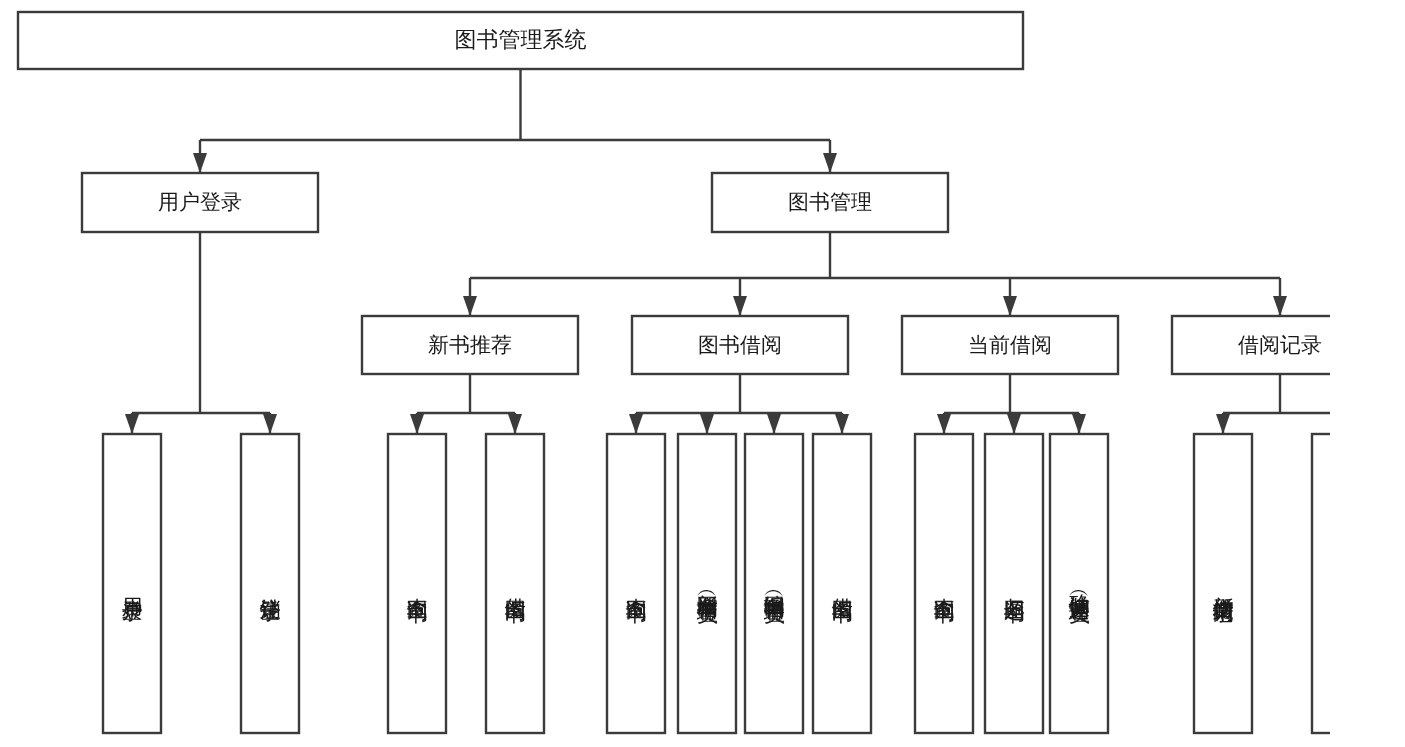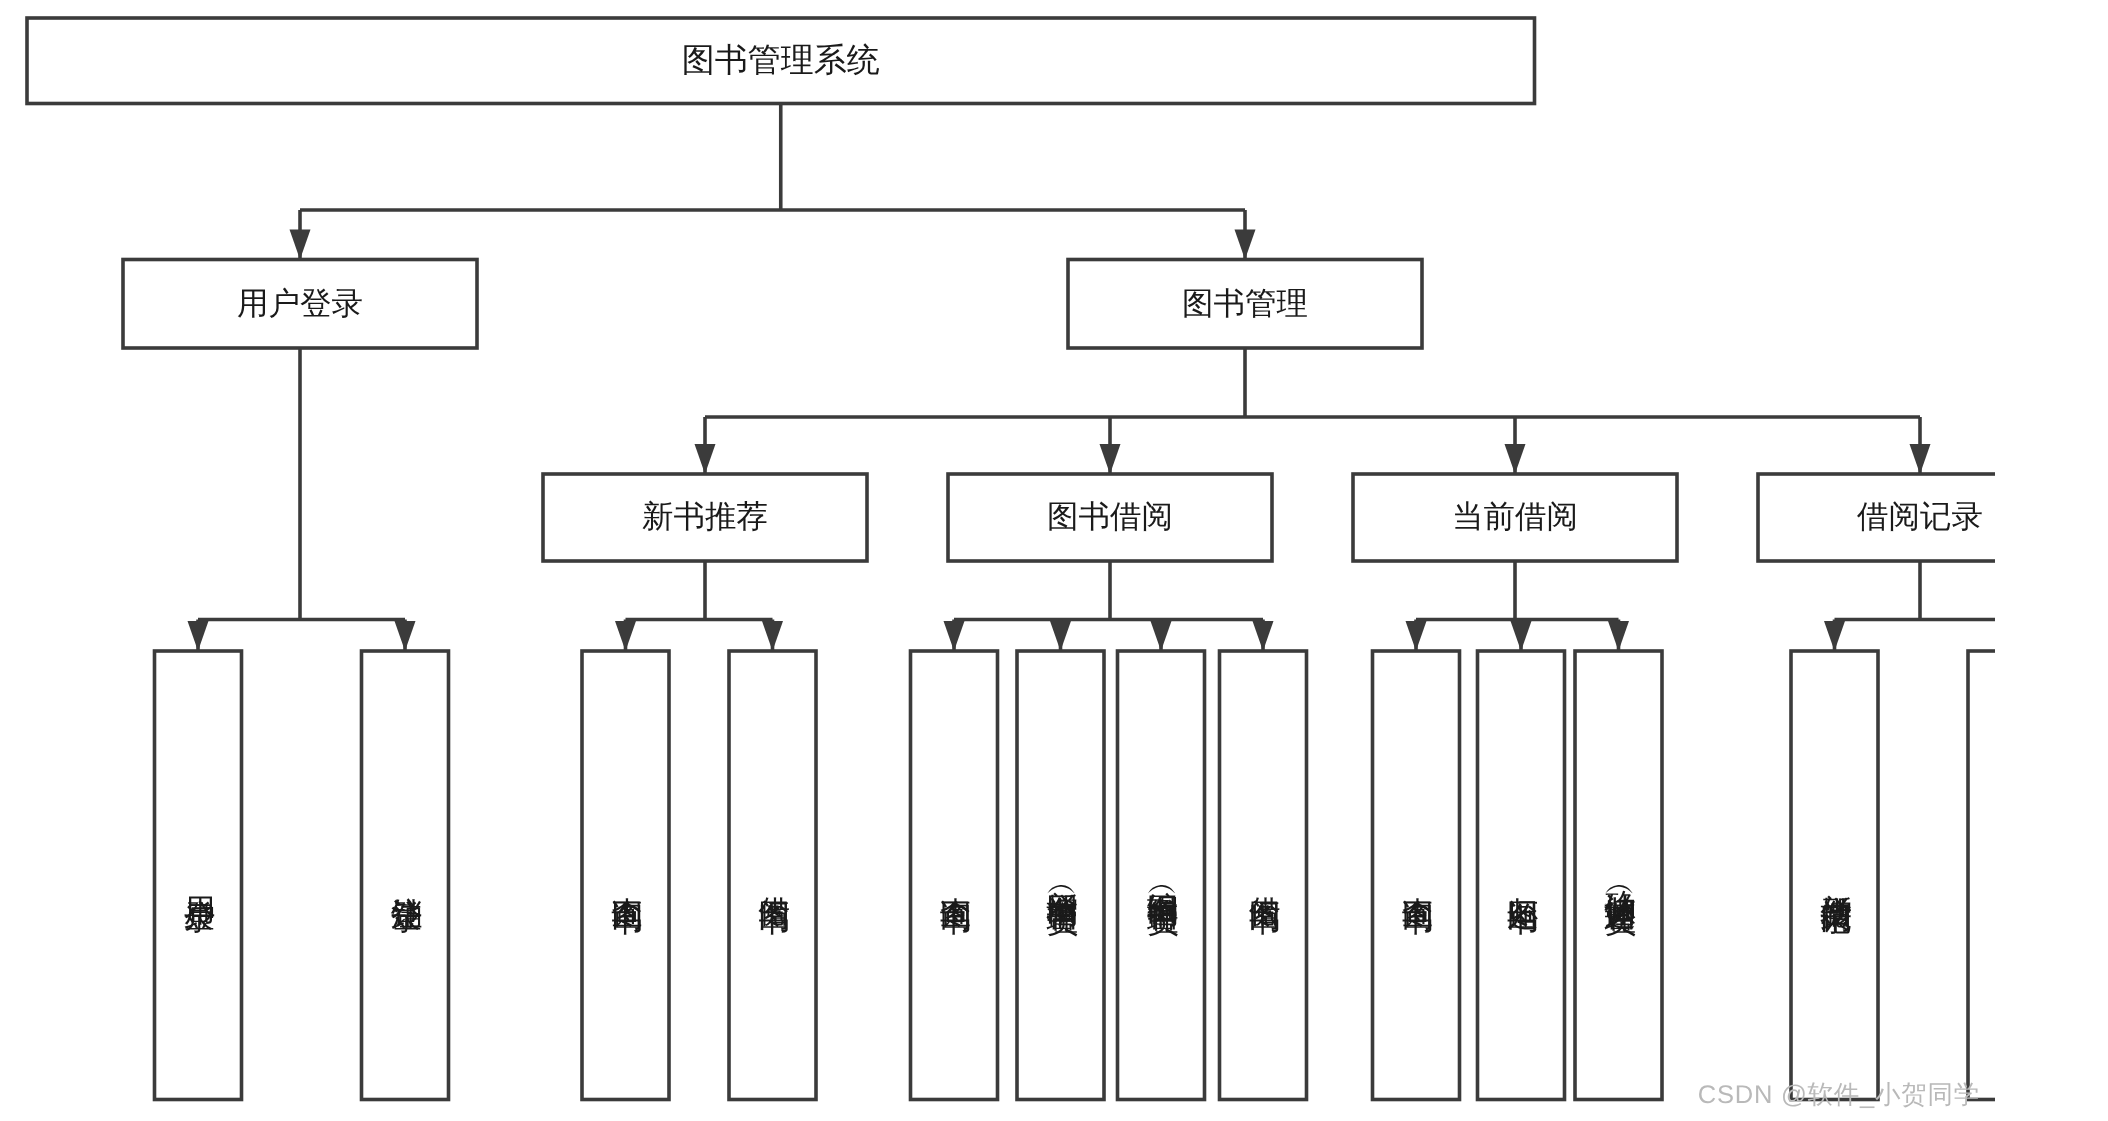--- a/index.html
+++ b/index.html
@@ -180,14 +180,13 @@
       <div class="vlabel" style="left: 678px; top: 448px; width: 58px; height: 271px; display: flex; align-items: center; justify-content: center;">新增图书（管理员）</div>
       <div class="vlabel" style="left: 745px; top: 448px; width: 58px; height: 271px; display: flex; align-items: center; justify-content: center;">编辑图书（管理员）</div>
       <div class="vlabel" style="left: 813px; top: 448px; width: 58px; height: 271px; display: flex; align-items: center; justify-content: center;">借阅图书</div>
       <div class="vlabel" style="left: 915px; top: 448px; width: 58px; height: 271px; display: flex; align-items: center; justify-content: center;">查询图书</div>
       <div class="vlabel" style="left: 985px; top: 448px; width: 58px; height: 271px; display: flex; align-items: center; justify-content: center;">归还图书</div>
       <div class="vlabel" style="left: 1050px; top: 448px; width: 58px; height: 271px; display: flex; align-items: center; justify-content: center;">确认归还（管理员）</div>
       <div class="vlabel" style="left: 1194px; top: 448px; width: 58px; height: 271px; display: flex; align-items: center; justify-content: center;">新增借阅记录</div>
       <div class="vlabel" style="left: 1312px; top: 448px; width: 58px; height: 271px; display: flex; align-items: center; justify-content: center;">查询借阅记录</div>
     </div>
 
-  <div class="watermark">CSDN @软件_小贺同学</div>
 </div>
 
 </body></html>

